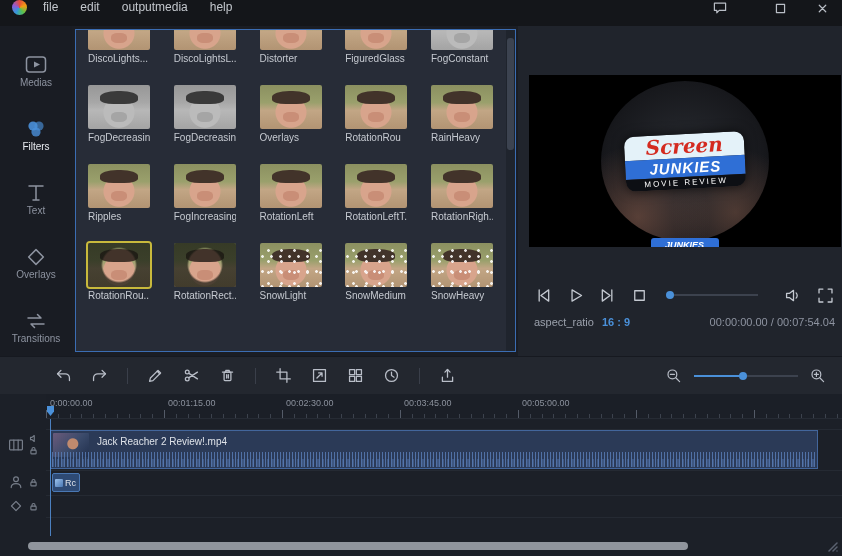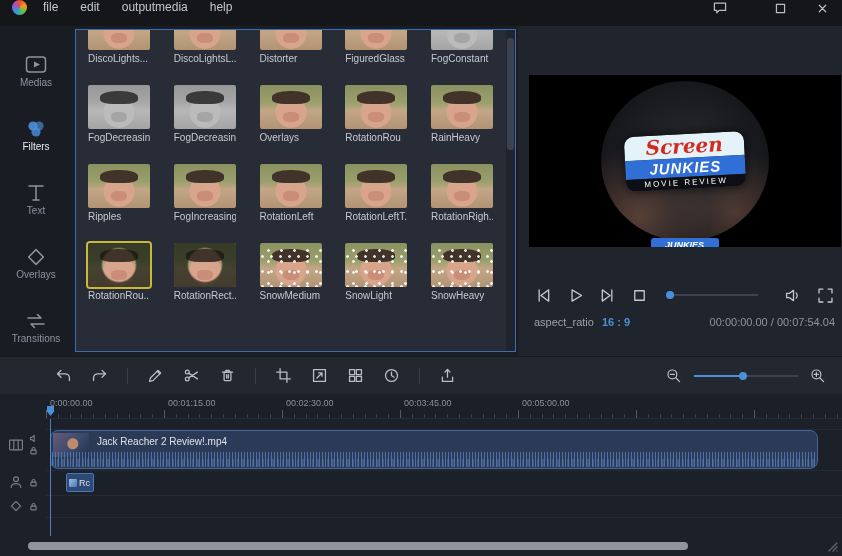--- a/index.html
+++ b/index.html
@@ -108,31 +108,31 @@
     clip-path:polygon(0 0,100% 0,100% 55%,50% 100%,0 55%); }
   .tracks { flex:1; display:flex; position:relative; }
   .track-headers { width:46px; flex:none; position:relative; color:#767d89; }
   .hdr-g { position:absolute; left:0; width:46px; display:flex; align-items:center; justify-content:center; gap:5px; }
   .hdr-main svg { width:16px; height:16px; }
   .hdr-col { display:flex; flex-direction:column; gap:3px; }
   .hdr-col svg { width:9px; height:9px; }
   .track-area { flex:1; position:relative; border-top:1px solid #262b34; }
   .row-line { position:absolute; left:0; right:0; height:1px; background:#252a33; }
   .clip-video { position:absolute; left:4px; right:24px; top:11px; height:39px; background:#2b3a57;
-    border:1px solid #43669c; border-radius:8px; overflow:hidden; }
+    border:1px solid #43669c; border-radius:0; overflow:hidden; }
   .clip-thumb { position:absolute; left:2px; top:2px; width:36px; height:24px; border-radius:1px;
     background:radial-gradient(circle at 55% 45%, #c08a6e 0 5px, rgba(192,138,110,0) 6px),
                linear-gradient(135deg,#6a5a7a 0%,#3a4a6a 55%,#22304e 100%); }
   .clip-name { position:absolute; left:46px; top:5px; font-size:10px; color:#dfe3e9; white-space:nowrap; }
   .waveform { position:absolute; left:1px; right:1px; bottom:1px; height:15px; opacity:.9;
     background-image:
       repeating-linear-gradient(90deg, rgba(92,130,190,.85) 0 1px, rgba(0,0,0,0) 1px 3px),
       repeating-linear-gradient(90deg, rgba(92,130,190,.45) 0 2px, rgba(0,0,0,0) 2px 5px);
     background-size:auto 100%, auto 55%; background-position:left bottom, left bottom; background-repeat:repeat-x; }
-  .clip-text { position:absolute; left:20px; top:54px; width:28px; height:19px; background:#2e4a74; border:1px solid #4a78b4;
+  .clip-text { position:absolute; left:6px; top:54px; width:28px; height:19px; background:#2e4a74; border:1px solid #4a78b4;
     border-radius:2px; display:flex; align-items:center; gap:2px; padding-left:2px; font-size:9px; color:#dfe3e9; }
   .clip-text .mini { width:8px; height:8px; flex:none; background:linear-gradient(135deg,#9cc2ec,#4a78b4); border-radius:1px; }
   .playhead-line { position:absolute; left:4px; top:0; bottom:0; width:1px; background:rgba(84,146,218,.85); }
   .h-scroll { height:20px; flex:none; position:relative; }
   .h-scroll .bar { position:absolute; left:28px; top:6px; width:660px; height:8px; border-radius:4px; background:#90959d; }
   .grip { position:absolute; right:4px; bottom:4px; color:#5a6170; }
 </style>
 </head>
 <body>
 
@@ -328,28 +328,28 @@
               <div class="thumb">
                 <span class="fx"></span>
               </div>
               <div class="filter-label">RotationRect...</div>
             </div>
 
             <div class="filter-item v-snow">
               <div class="thumb">
                 <span class="fx"></span>
               </div>
+              <div class="filter-label">SnowLight</div>
+            </div>
+
+            <div class="filter-item v-snow">
+              <div class="thumb">
+                <span class="fx"></span>
+              </div>
               <div class="filter-label">SnowMedium</div>
-            </div>
-
-            <div class="filter-item v-snow">
-              <div class="thumb">
-                <span class="fx"></span>
-              </div>
-              <div class="filter-label">SnowLight</div>
             </div>
 
             <div class="filter-item v-snow">
               <div class="thumb">
                 <span class="fx"></span>
               </div>
               <div class="filter-label">SnowHeavy</div>
             </div>
 
         </div>

